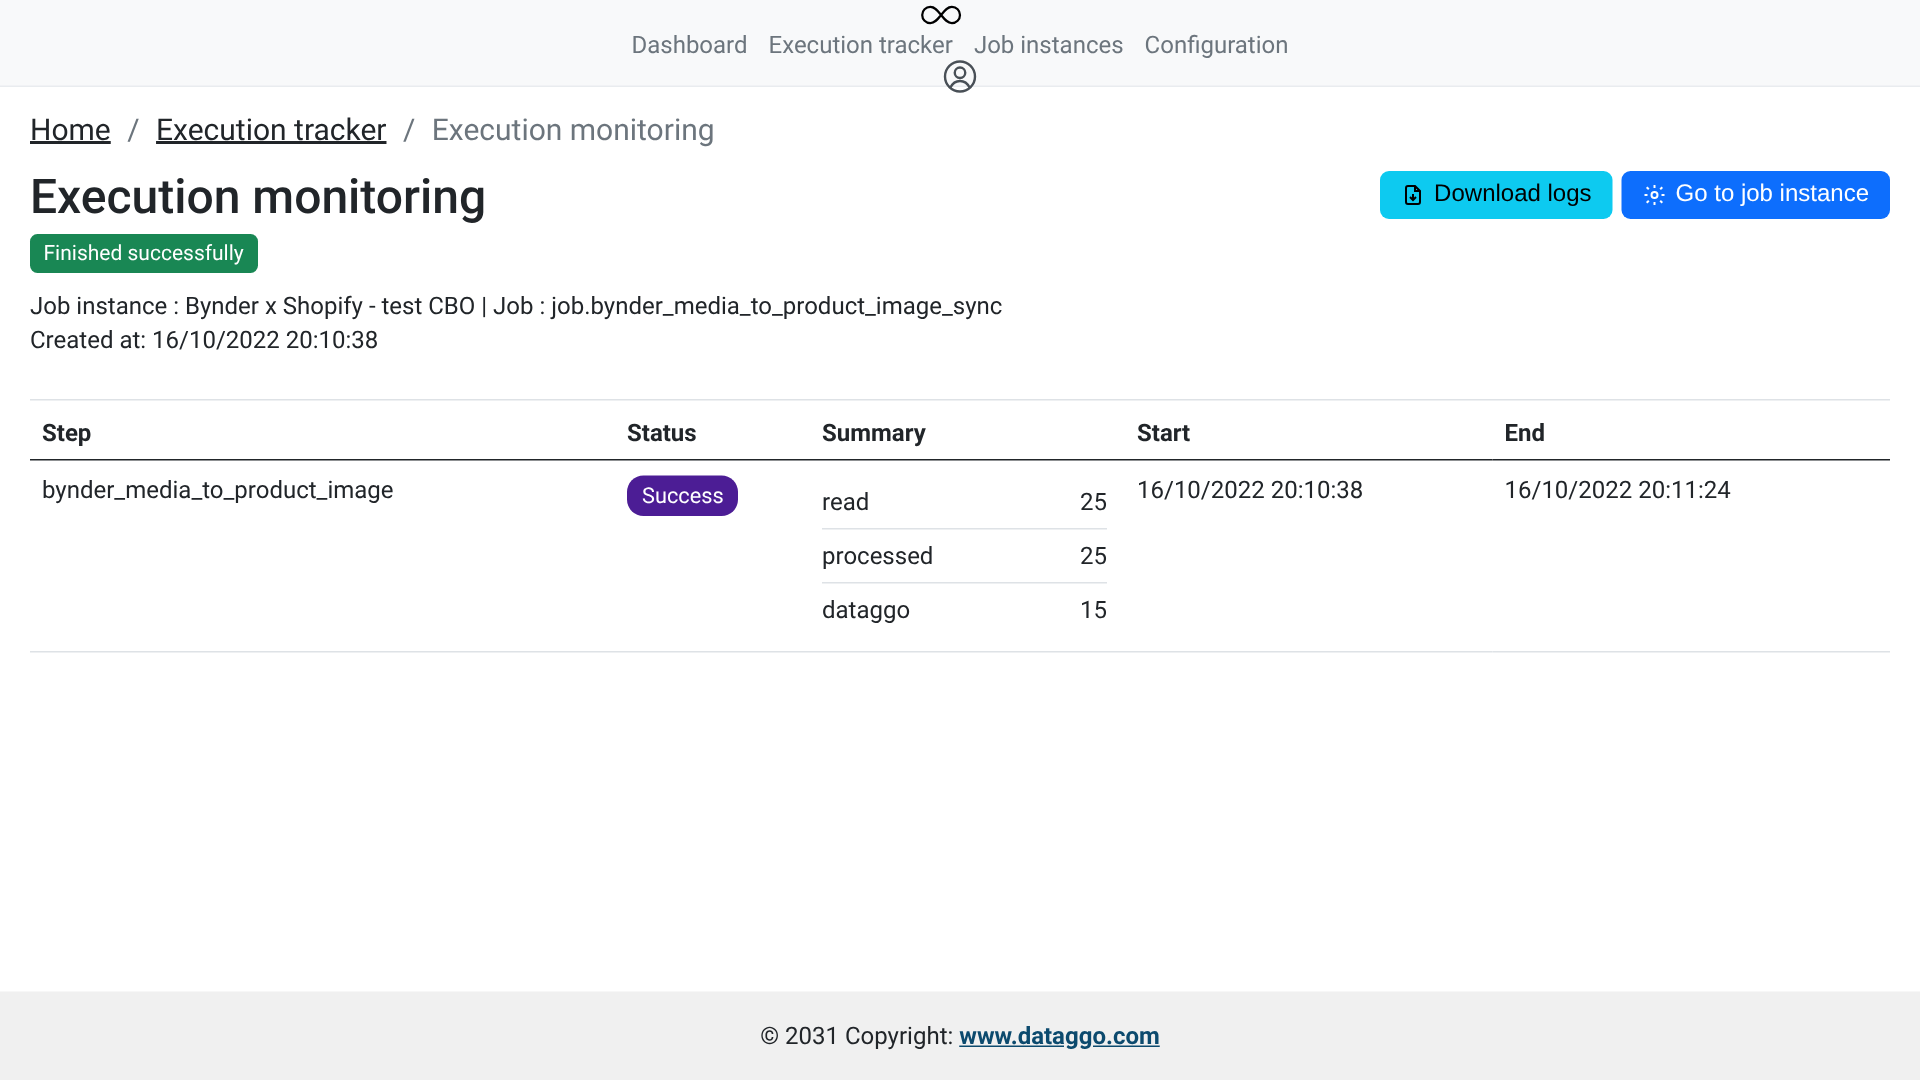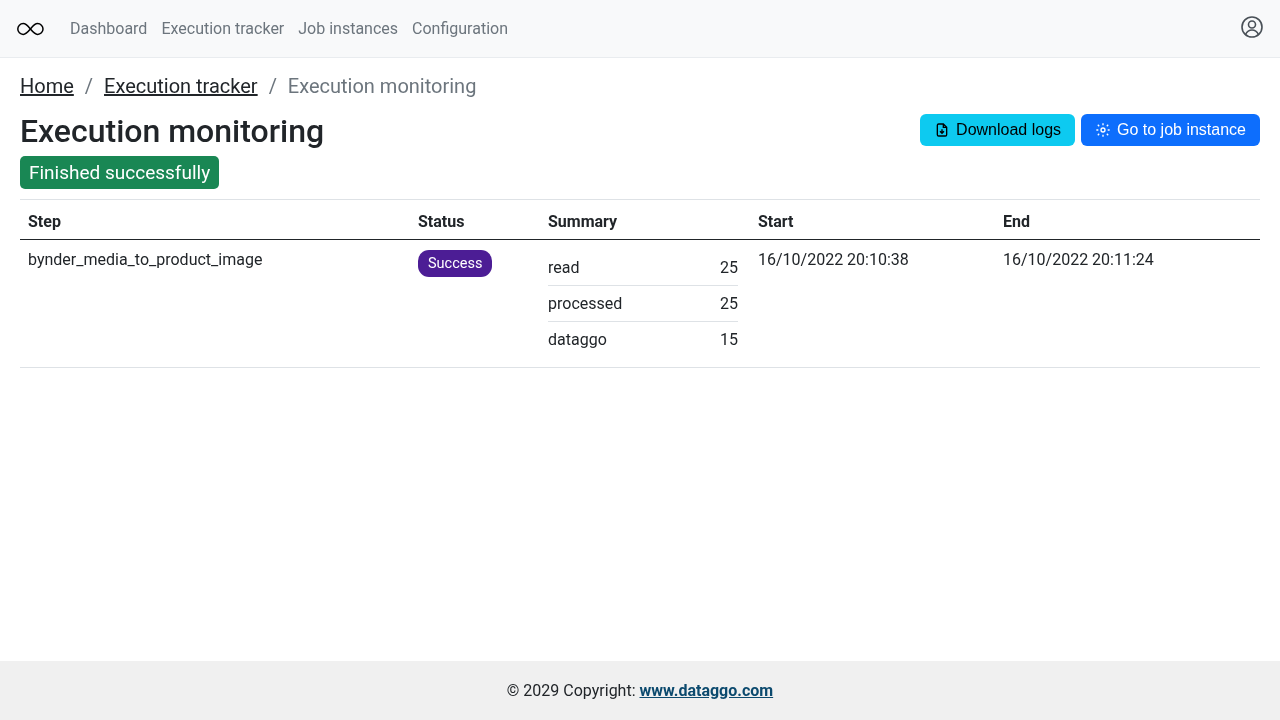--- a/index.html
+++ b/index.html
@@ -17,20 +17,21 @@
       flex-direction: column;
     }
     
     .navbar {
       background: #f8f9fa;
       height: 58px;
       display: flex;
       align-items: center;
       padding: 0 16px;
       border-bottom: 1px solid #e9ecef;
+      flex-direction: column;
     }
     .logo {
       display: flex;
       align-items: center;
       margin-right: 18px;
     }
     .logo svg {
       width: 36px;
       height: 20px;
     }
@@ -112,21 +113,21 @@
       color: #000;
     }
     .btn svg {
       width: 16px;
       height: 16px;
     }
     .badge {
       display: inline-block;
       padding: 5px 9px;
       border-radius: 5px;
-      font-size: 19px;
+      font-size: 14px;
       color: #fff;
       background: #198754;
       margin-bottom: 10px;
     }
     .meta-lines {
       color: #212529;
       font-size: 16px;
       line-height: 1.45;
       margin-bottom: 28px;
     }
@@ -251,20 +252,24 @@
           <circle cx="12" cy="12" r="3"></circle>
           <path d="M12 2v3M12 19v3M4.2 4.2l2.1 2.1M17.7 17.7l2.1 2.1M2 12h3M19 12h3M4.2 19.8l2.1-2.1M17.7 6.3l2.1-2.1"></path>
         </svg>
         <span>Go to job instance</span>
       </button>
     </div>
   </div>
 
   <span class="badge">Finished successfully</span>
 
+  <div class="meta-lines">
+    <div>Job instance : Bynder x Shopify - test CBO | Job : job.bynder_media_to_product_image_sync</div>
+    <div>Created at: 16/10/2022 20:10:38</div>
+  </div>
 
   <hr class="divider">
 
   <table class="steps">
     <thead>
       <tr>
         <th class="col-step">Step</th>
         <th class="col-status">Status</th>
         <th class="col-summary">Summary</th>
         <th class="col-start">Start</th>
@@ -295,14 +300,14 @@
         </td>
         <td>16/10/2022 20:10:38</td>
         <td>16/10/2022 20:11:24</td>
       </tr>
     </tbody>
   </table>
 
 </div>
 
 <div class="footer">
-  <span>© 2029 Copyright: </span><a>www.dataggo.com</a>
+  <span>© 2031 Copyright: </span><a>www.dataggo.com</a>
 </div>
 
 </body></html>

